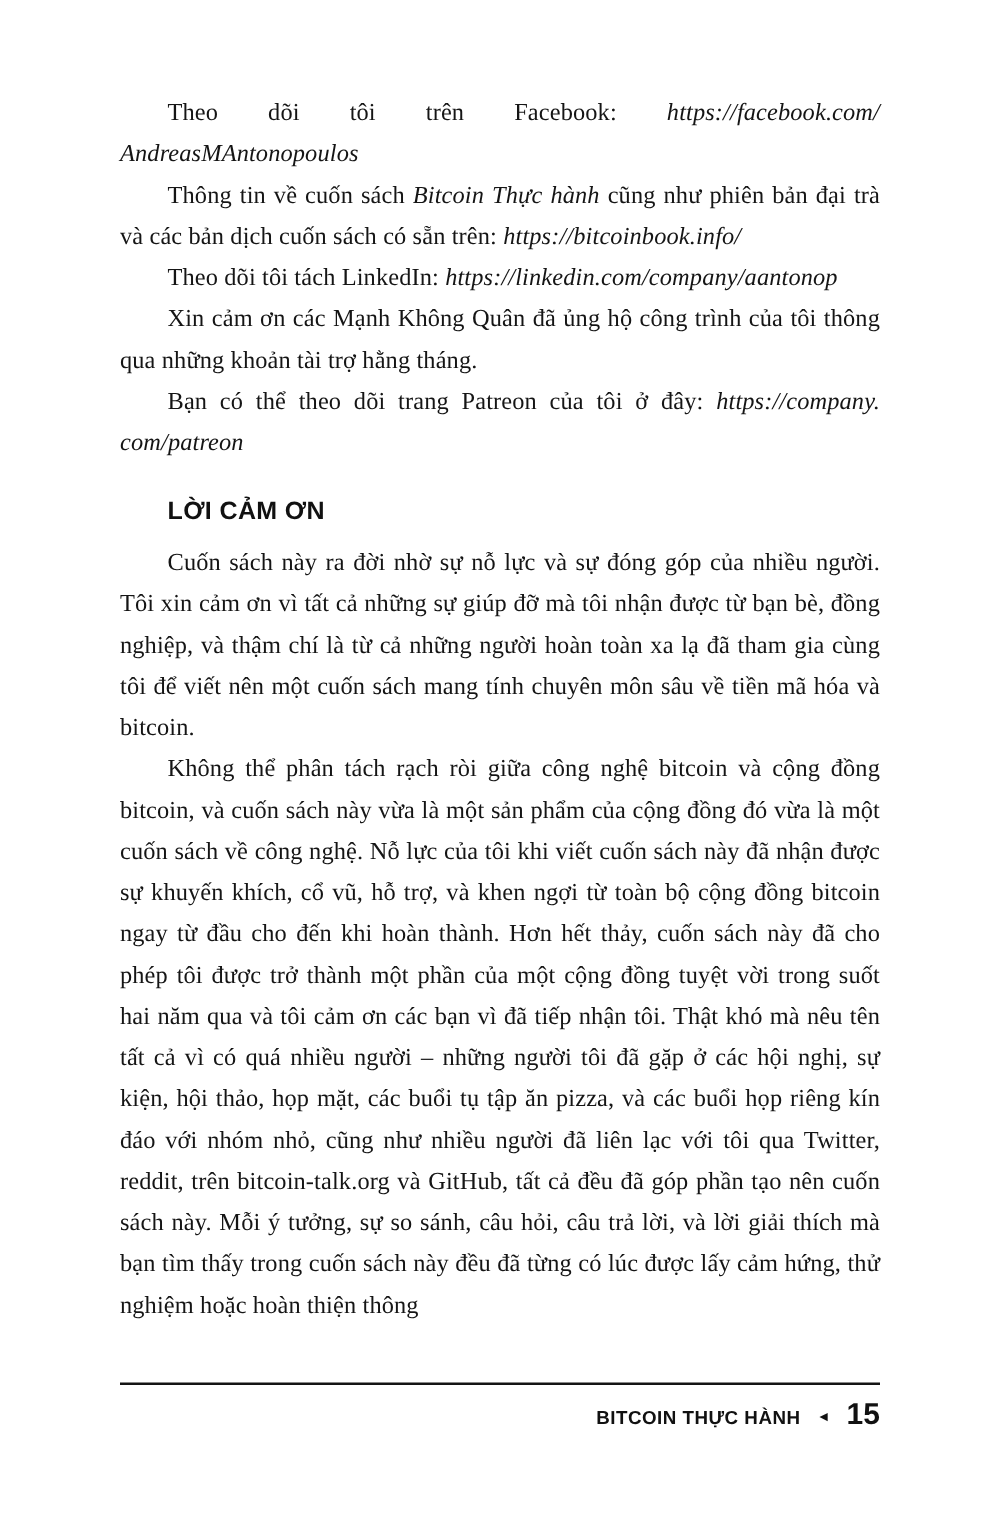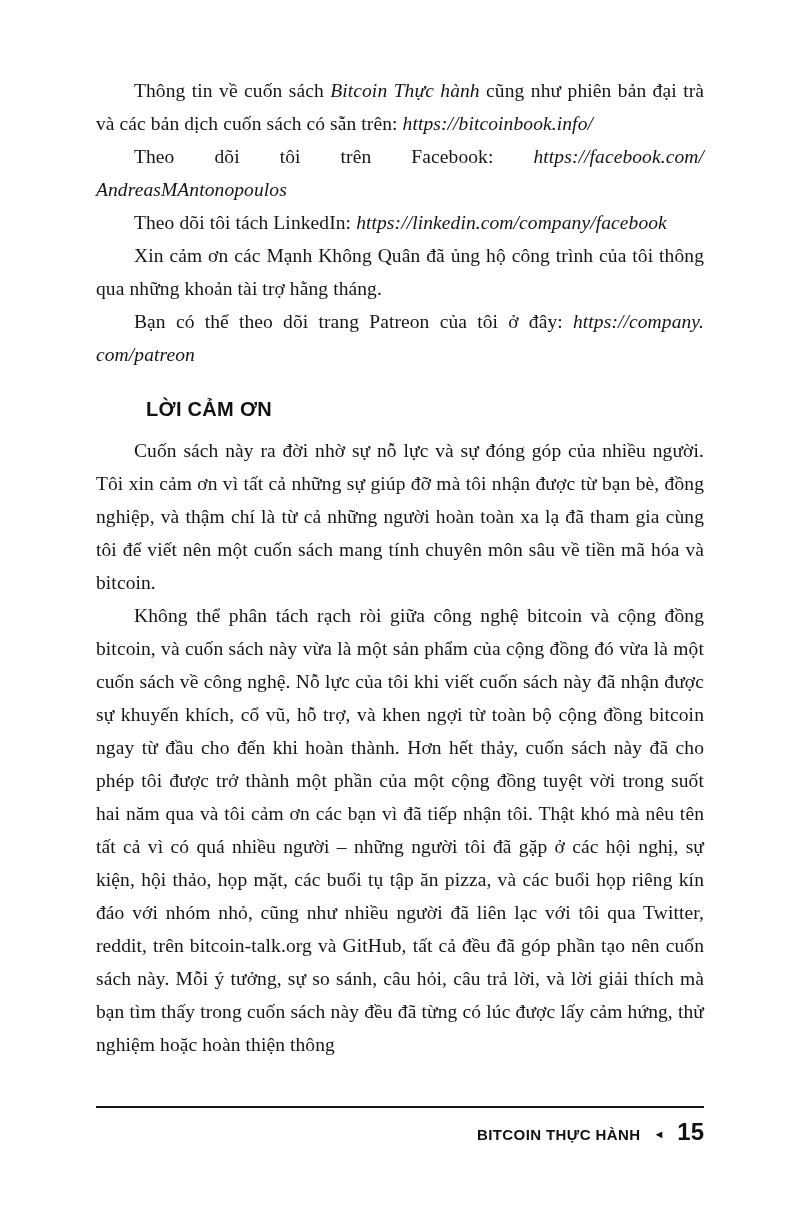--- a/index.html
+++ b/index.html
@@ -25,21 +25,21 @@
     font-size: 19.5px;
     line-height: 33px;
     letter-spacing: 0.1px;
   }
   .ital { font-style: italic; }
   .heading {
     font-family: "Liberation Sans", sans-serif;
     font-weight: 700;
     font-size: 20px;
     letter-spacing: 0.3px;
-    margin: 27px 0 13px 50px;
+    margin: 27px 0 13px 38px;
     color: #111;
   }
   .footer {
     position: absolute;
     left: 96px;
     width: 608px;
     top: 1106px;
   }
   .rule { border-top: 2px solid #141414; }
   .footer-line {
@@ -55,23 +55,23 @@
   .running { font-size: 15px; letter-spacing: 0.4px; }
   .tri { font-size: 11px; position: relative; top: -2px; }
   .pagenum { font-size: 24px; }
 </style>
 </head>
 <body>
 
 <div class="page">
   <div class="content">
     <div id="intro-paragraphs">
+        <p class="para"><span class="reg">Theo dõi tôi trên Facebook: </span><span class="ital">https://facebook.com/</span><wbr><span class="ital">AndreasMAntonopoulos</span></p>
         <p class="para"><span class="reg">Thông tin về cuốn sách </span><span class="ital">Bitcoin Thực hành</span><span class="reg"> cũng như phiên bản đại trà và các bản dịch cuốn sách có sẵn trên: </span><span class="ital">https://bitcoinbook.info/</span></p>
-        <p class="para"><span class="reg">Theo dõi tôi trên Facebook: </span><span class="ital">https://facebook.com/</span><wbr><span class="ital">AndreasMAntonopoulos</span></p>
-        <p class="para"><span class="reg">Theo dõi tôi tách LinkedIn: </span><span class="ital">https://linkedin.com/company/facebook</span></p>
+        <p class="para"><span class="reg">Theo dõi tôi tách LinkedIn: </span><span class="ital">https://linkedin.com/company/aantonop</span></p>
         <p class="para"><span class="reg">Xin cảm ơn các Mạnh Không Quân đã ủng hộ công trình của tôi thông qua những khoản tài trợ hằng tháng.</span></p>
         <p class="para"><span class="reg">Bạn có thể theo dõi trang Patreon của tôi ở đây: </span><span class="ital">https://company.</span><wbr><span class="ital">com/patreon</span></p>
       </div>
     <h2 class="heading">LỜI CẢM ƠN</h2>
     <div id="body-paragraphs">
         <p class="para"><span class="reg">Cuốn sách này ra đời nhờ sự nỗ lực và sự đóng góp của nhiều người. Tôi xin cảm ơn vì tất cả những sự giúp đỡ mà tôi nhận được từ bạn bè, đồng nghiệp, và thậm chí là từ cả những người hoàn toàn xa lạ đã tham gia cùng tôi để viết nên một cuốn sách mang tính chuyên môn sâu về tiền mã hóa và bitcoin.</span></p>
         <p class="para"><span class="reg">Không thể phân tách rạch ròi giữa công nghệ bitcoin và cộng đồng bitcoin, và cuốn sách này vừa là một sản phẩm của cộng đồng đó vừa là một cuốn sách về công nghệ. Nỗ lực của tôi khi viết cuốn sách này đã nhận được sự khuyến khích, cổ vũ, hỗ trợ, và khen ngợi từ toàn bộ cộng đồng bitcoin ngay từ đầu cho đến khi hoàn thành. Hơn hết thảy, cuốn sách này đã cho phép tôi được trở thành một phần của một cộng đồng tuyệt vời trong suốt hai năm qua và tôi cảm ơn các bạn vì đã tiếp nhận tôi. Thật khó mà nêu tên tất cả vì có quá nhiều người – những người tôi đã gặp ở các hội nghị, sự kiện, hội thảo, họp mặt, các buổi tụ tập ăn pizza, và các buổi họp riêng kín đáo với nhóm nhỏ, cũng như nhiều người đã liên lạc với tôi qua Twitter, reddit, trên bitcoin-talk.org và GitHub, tất cả đều đã góp phần tạo nên cuốn sách này. Mỗi ý tưởng, sự so sánh, câu hỏi, câu trả lời, và lời giải thích mà bạn tìm thấy trong cuốn sách này đều đã từng có lúc được lấy cảm hứng, thử nghiệm hoặc hoàn thiện thông</span></p>
       </div>
   </div>
 

